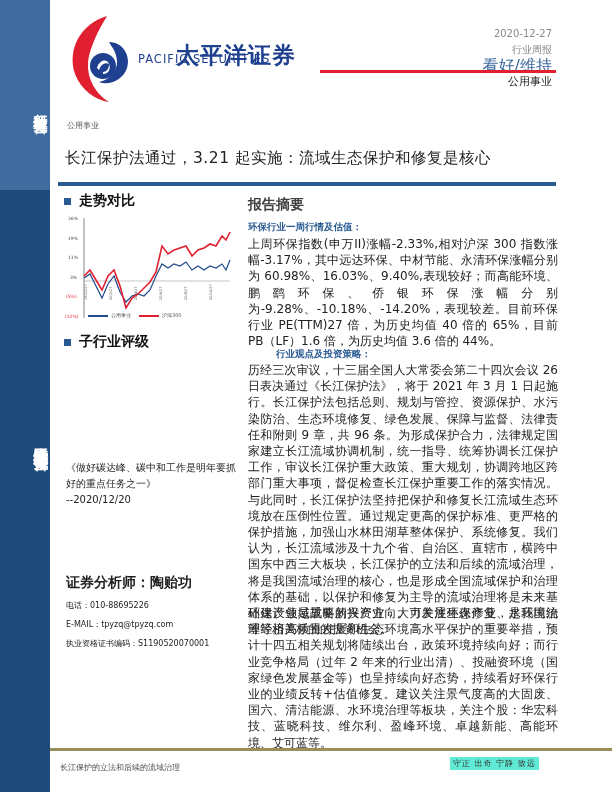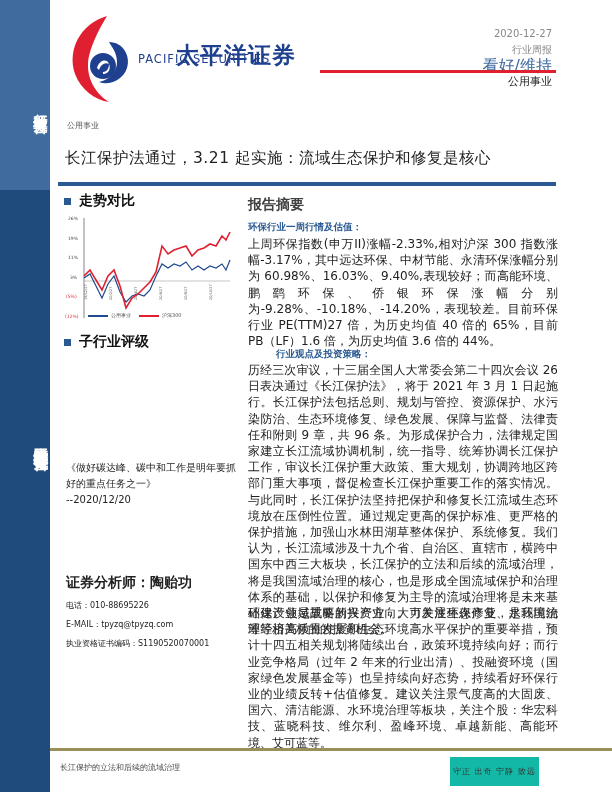--- a/index.html
+++ b/index.html
@@ -36,21 +36,21 @@
   .analyst { position:absolute; left:66px; top:574px; width:180px; font-size:9px; color:#222; }
   .analyst .name { font-weight:bold; font-size:14px; margin-bottom:6px; }
   .analyst .row { line-height:16px; margin-top:3px; font-size:8px; }
 
   .summary-title { position:absolute; left:248px; top:196px; font-size:14px; font-weight:bold; color:#404040; }
   .sub-head { position:absolute; font-size:9.5px; font-weight:bold; color:#2a5a92; }
   .para { position:absolute; left:248px; width:310px; font-size:12px; line-height:16.2px; color:#222; text-align:justify; }
 
   .footer-rule { position:absolute; left:50px; top:748px; width:562px; height:3px; background:#9a8f5a; }
   .footer-left { position:absolute; left:60px; top:762px; font-size:8px; color:#444; }
-  .footer-right { position:absolute; left:450px; top:757px; font-size:8px; color:#333; background:#14b8a6; padding:9px 3px; letter-spacing:1px; }
+  .footer-right { position:absolute; left:450px; top:757px; font-size:8px; color:#333; background:#5eead4; padding:1px 3px; letter-spacing:1px; }
 </style>
 </head>
 <body>
 
 <div class="sidebar-top"></div>
 <div class="vtext top">行业研究报告</div>
 <div class="sidebar-bottom"></div>
 <div class="vtext bottom">太平洋证券股份有限公司证券研究报告</div>
 
 <svg class="logo" viewBox="0 0 70 90">

